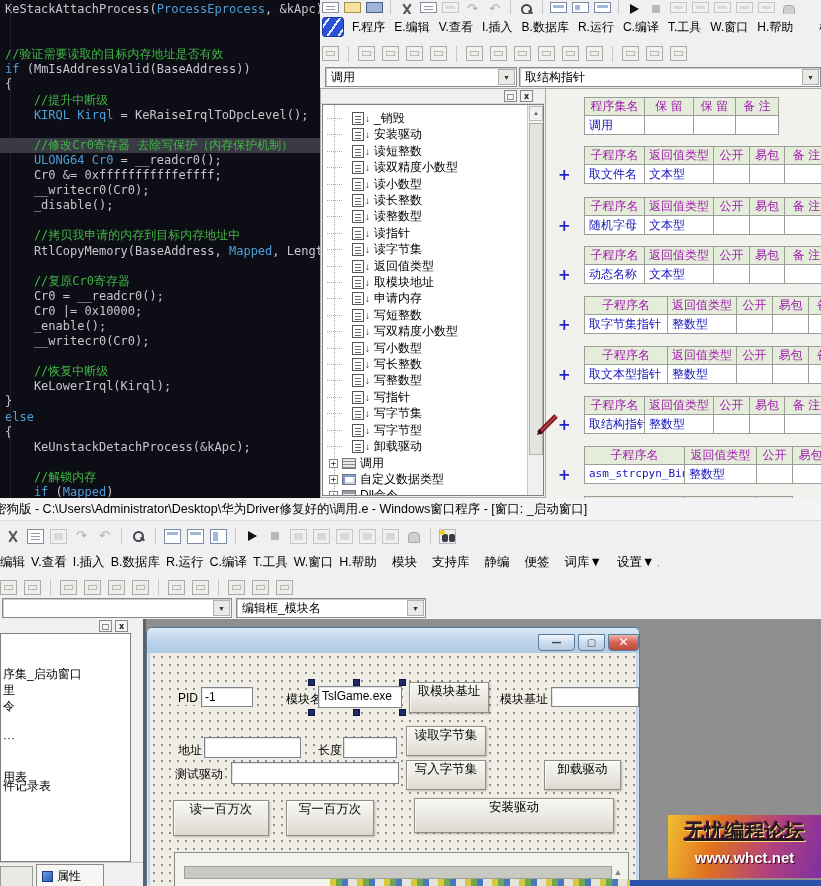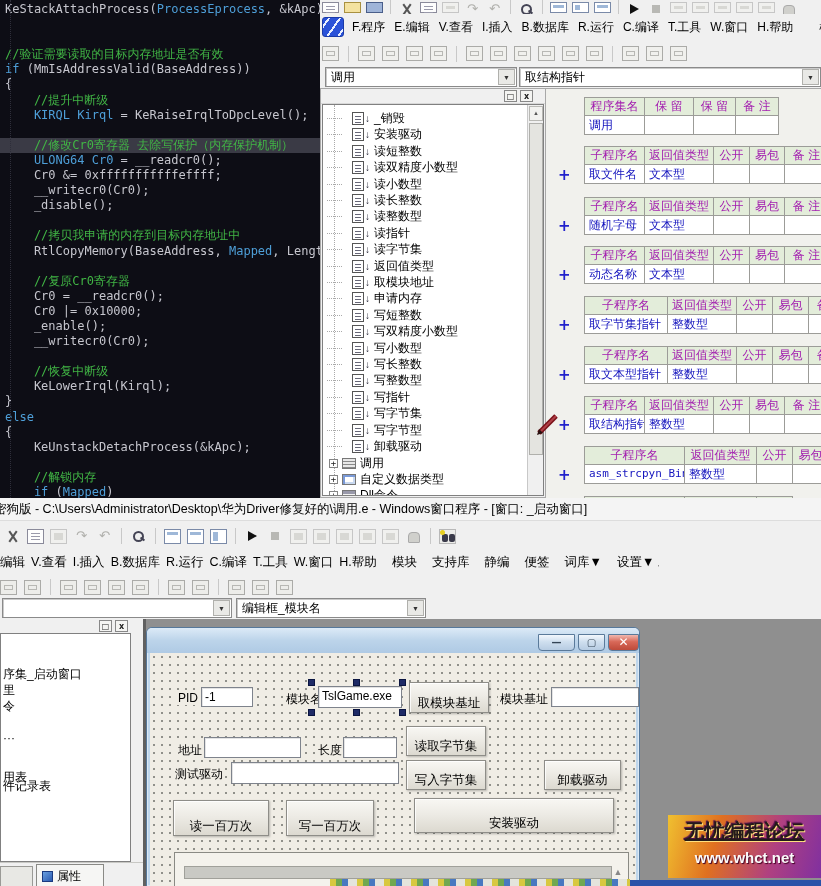--- a/index.html
+++ b/index.html
@@ -130,21 +130,21 @@
 .capbtn.max{left:431px;width:27px;}
 .capbtn.close{left:461px;width:31px;background:linear-gradient(#F0B8B0,#D86858 45%,#BE4A3A);color:#fff;font-size:12px;line-height:14px;}
 .formbody{position:absolute;left:3px;top:25px;right:3px;bottom:0;background:#F0EDE5;
   background-image:radial-gradient(#90908A 1px,transparent 1px);background-size:8px 8px;}
 .grp{position:absolute;left:16px;top:19px;width:458px;height:172px;border:1px solid #9A9A94;box-shadow:1px 1px 0 #FFF;}
 .grp-label{position:absolute;left:14px;top:-8px;background:#F0EDE5;padding:0 4px;}
 .flabel{position:absolute;white-space:nowrap;background:#F0EDE5;padding:0 2px;}
 .finput{position:absolute;background:#fff;border:1px solid #7E838C;box-shadow:inset 1px 1px 0 #E4E4E4;line-height:18px;padding-left:3px;white-space:nowrap;overflow:hidden;}
 .fbtn{position:absolute;background:linear-gradient(#F8F7F3,#EDEBE5 45%,#DCD9D0);border:1px solid #8E8D88;
   box-shadow:1px 1px 0 rgba(255,255,255,.8) inset,1px 1px 2px rgba(0,0,0,.25);
-  display:flex;align-items:flex-end;justify-content:center;font-size:12.5px;}
+  display:flex;align-items:flex-start;justify-content:center;font-size:12.5px;}
 .handle{position:absolute;width:7px;height:7px;background:#1E2A66;border:1px solid #0A1440;}
 .bbox{position:absolute;left:24px;top:199px;width:455px;height:60px;border:1px solid #8A8A84;background:#F4F2EC;}
 .bbar{position:absolute;left:9px;top:13px;width:428px;height:13px;background:#C9C9C4;border:1px solid #A0A09A;}
 .bup{position:absolute;right:2px;top:12px;width:16px;height:15px;color:#888;font:9px/15px sans-serif;text-align:center;}
 
 
 .watermark{position:absolute;left:668px;top:815px;width:153px;height:63px;overflow:hidden;text-align:center;
   background:linear-gradient(105deg,#F0C030,#E07020 32%,#B04080 68%,#8030A0);}
 .wm1{font-size:20px;font-weight:bold;color:#241A1A;letter-spacing:0;line-height:33px;white-space:nowrap;
   text-shadow:1px 1px 0 #FFE080,-1px -1px 1px #50104A;text-decoration:underline;}

